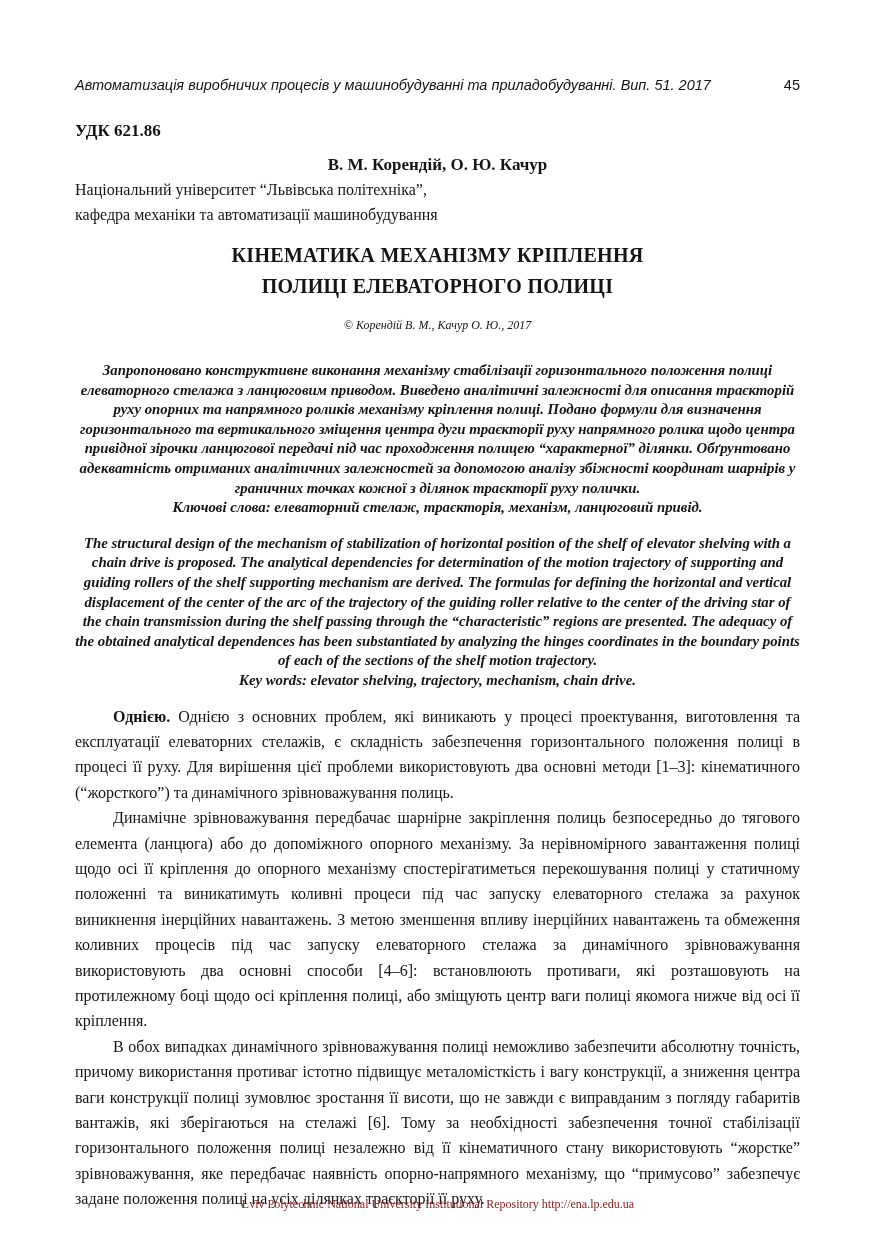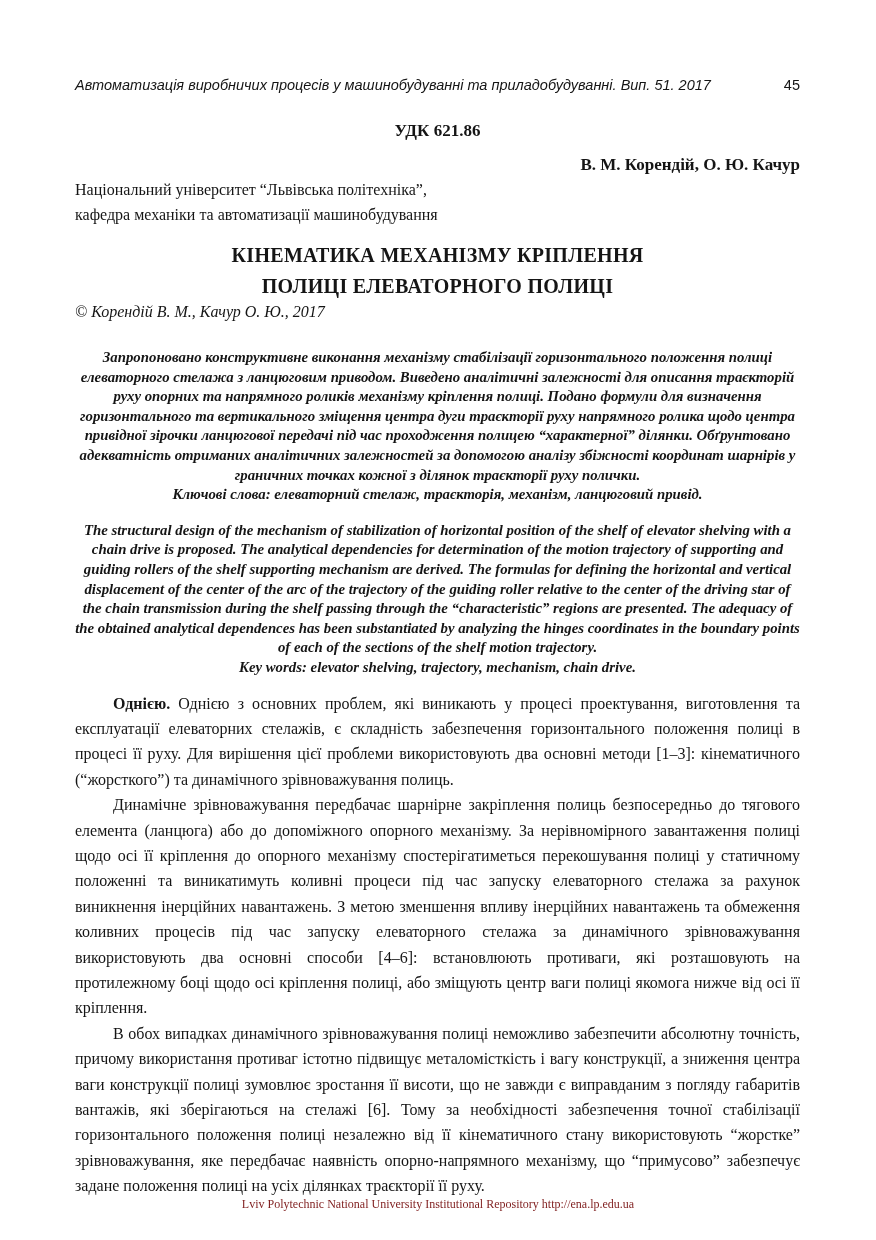--- a/index.html
+++ b/index.html
@@ -21,54 +21,55 @@
     justify-content: space-between;
     align-items: center;
     font-family: "Liberation Sans", sans-serif;
     font-size: 14.5px;
     line-height: 18px;
   }
   .running-title { font-style: italic; }
   .page-number { font-style: normal; padding-left: 20px; }
 
   .udc-line {
-    text-align: center;
+    text-align: left;
     margin-top: 27px;
     font-size: 17px;
     font-weight: bold;
     line-height: 20px;
   }
   .udc-label { font-weight: bold; }
   .udc-number { font-weight: bold; }
 
   .authors-line {
-    text-align: right;
+    text-align: center;
     margin-top: 13px;
     font-size: 17px;
     font-weight: bold;
     line-height: 22px;
   }
   .affiliation {
     text-align: left;
     font-size: 16px;
     line-height: 23px;
     margin-top: 2px;
   }
   .article-title {
     text-align: center;
     font-size: 20px;
     font-weight: bold;
     line-height: 31px;
     margin-top: 14px;
     letter-spacing: 0.3px;
   }
   .copyright-line {
-    text-align: left;
+    text-align: center;
     font-style: italic;
-    font-size: 16px;
+    font-size: 12px;
+    margin-top: 13px;
     line-height: 20px;
   }
   .abstract {
     margin-top: 26px;
     text-align: center;
     font-weight: bold;
     font-style: italic;
     font-size: 14.8px;
     line-height: 19.6px;
   }

